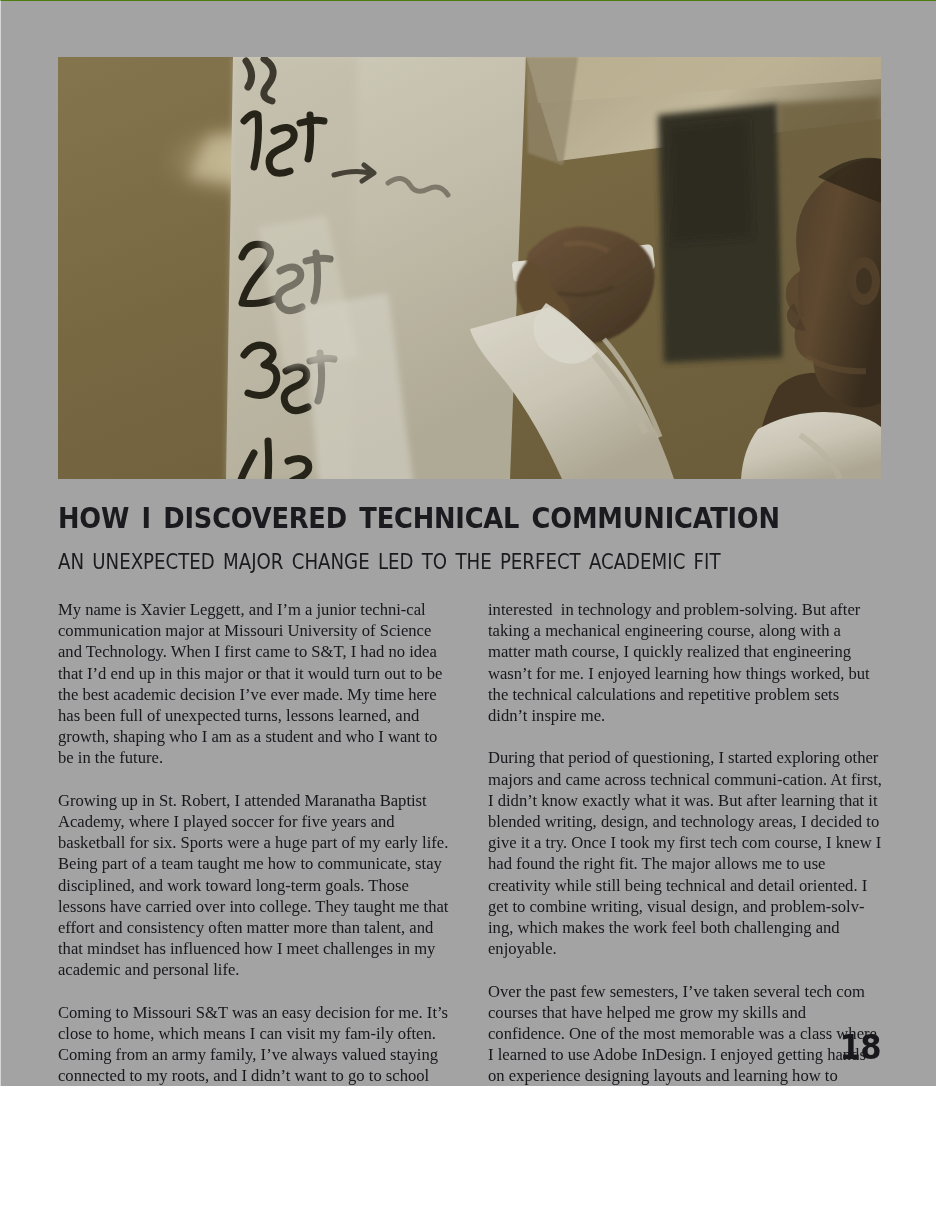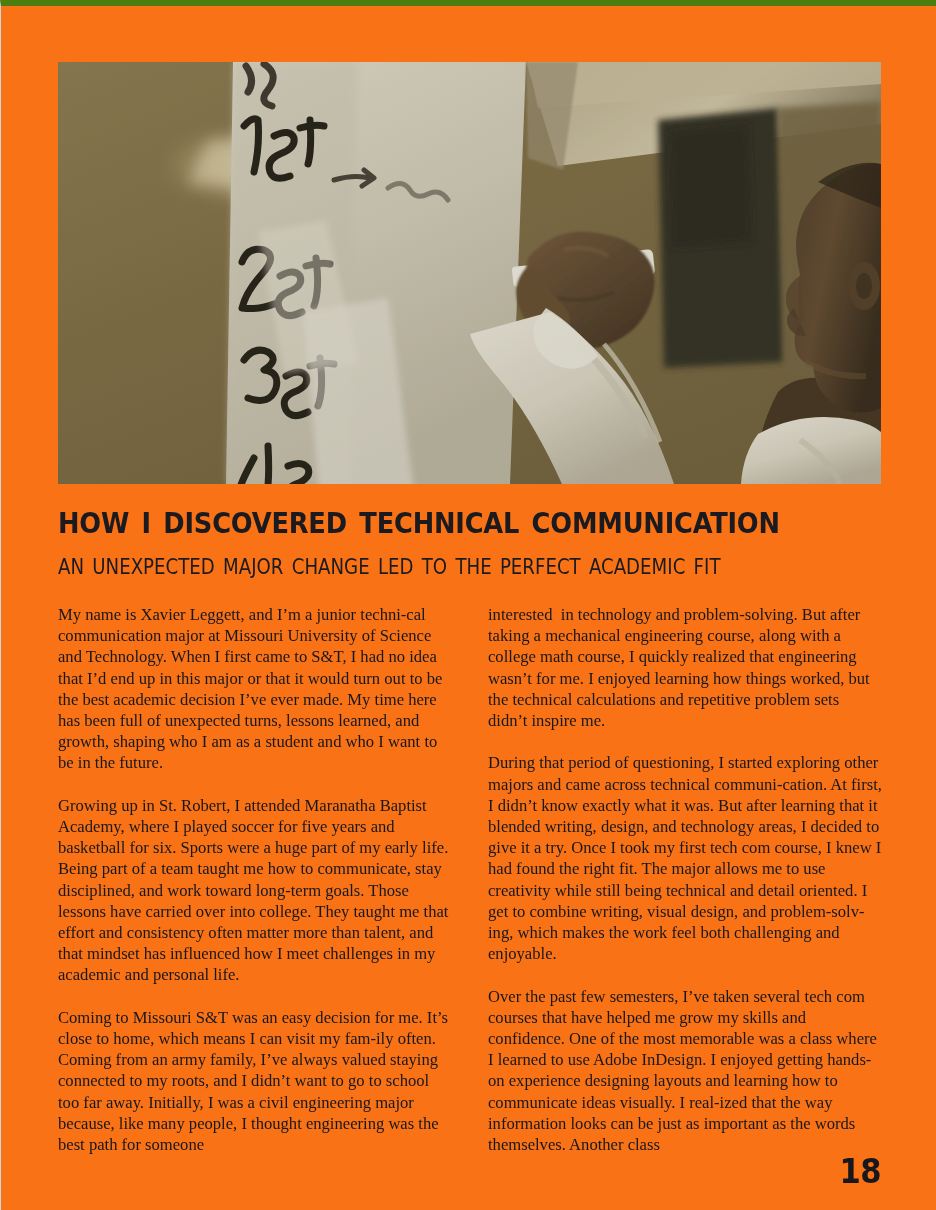--- a/index.html
+++ b/index.html
@@ -7,23 +7,23 @@
   html, body {
     width: 936px;
     height: 1210px;
     background: #ffffff;
     font-family: "Liberation Serif", serif;
   }
 
   #page {
     position: relative;
     width: 936px;
-    height: 1210px;
-    background: #f97316;
-    border-top: 6px solid #4d7c0f;
+    height: 1086px;
+    background: #a3a3a3;
+    border-top: 1px solid #4d7c0f;
     border-left: 1px solid #d7d7d9;
     overflow: hidden;
   }
 
   
   #photo {
     position: absolute;
     left: 57px;
     top: 56px;
     width: 823px;
@@ -282,21 +282,21 @@
     <div id="subhead">An unexpected major change led to the perfect academic fit</div>
   </div>
 
   <div id="columns">
     <div class="column">
       <p>My name is Xavier Leggett, and I’m a junior techni-cal communication major at Missouri University of Science and Technology. When I first came to S&amp;T, I had no idea that I’d end up in this major or that it would turn out to be the best academic decision I’ve ever made. My time here has been full of unexpected turns, lessons learned, and growth, shaping who I am as a student and who I want to be in the future.</p>
       <p>Growing up in St. Robert, I attended Maranatha Baptist Academy, where I played soccer for five years and basketball for six. Sports were a huge part of my early life. Being part of a team taught me how to communicate, stay disciplined, and work toward long-term goals. Those lessons have carried over into college. They taught me that effort and consistency often matter more than talent, and that mindset has influenced how I meet challenges in my academic and personal life.</p>
       <p>Coming to Missouri S&amp;T was an easy decision for me. It’s close to home, which means I can visit my fam-ily often. Coming from an army family, I’ve always valued staying connected to my roots, and I didn’t want to go to school too far away. Initially, I was a civil engineering major because, like many people, I thought engineering was the best path for someone</p>
     </div>
     <div class="column">
-      <p>interested  in technology and problem-solving. But after taking a mechanical engineering course, along with a college math course, I quickly realized that engineering wasn’t for me. I enjoyed learning how things worked, but the technical calculations and repetitive problem sets didn’t inspire me.</p>
+      <p>interested  in technology and problem-solving. But after taking a mechanical engineering course, along with a matter math course, I quickly realized that engineering wasn’t for me. I enjoyed learning how things worked, but the technical calculations and repetitive problem sets didn’t inspire me.</p>
       <p>During that period of questioning, I started exploring other majors and came across technical communi-cation. At first, I didn’t know exactly what it was. But after learning that it blended writing, design, and technology areas, I decided to give it a try. Once I took my first tech com course, I knew I had found the right fit. The major allows me to use creativity while still being technical and detail oriented. I get to combine writing, visual design, and problem-solv-ing, which makes the work feel both challenging and enjoyable.</p>
       <p>Over the past few semesters, I’ve taken several tech com courses that have helped me grow my skills and confidence. One of the most memorable was a class where I learned to use Adobe InDesign. I enjoyed getting hands-on experience designing layouts and learning how to communicate ideas visually. I real-ized that the way information looks can be just as important as the words themselves. Another class</p>
     </div>
   </div>
 
   <div id="page-number">18</div>
 
 </div>
 
 </body></html>

